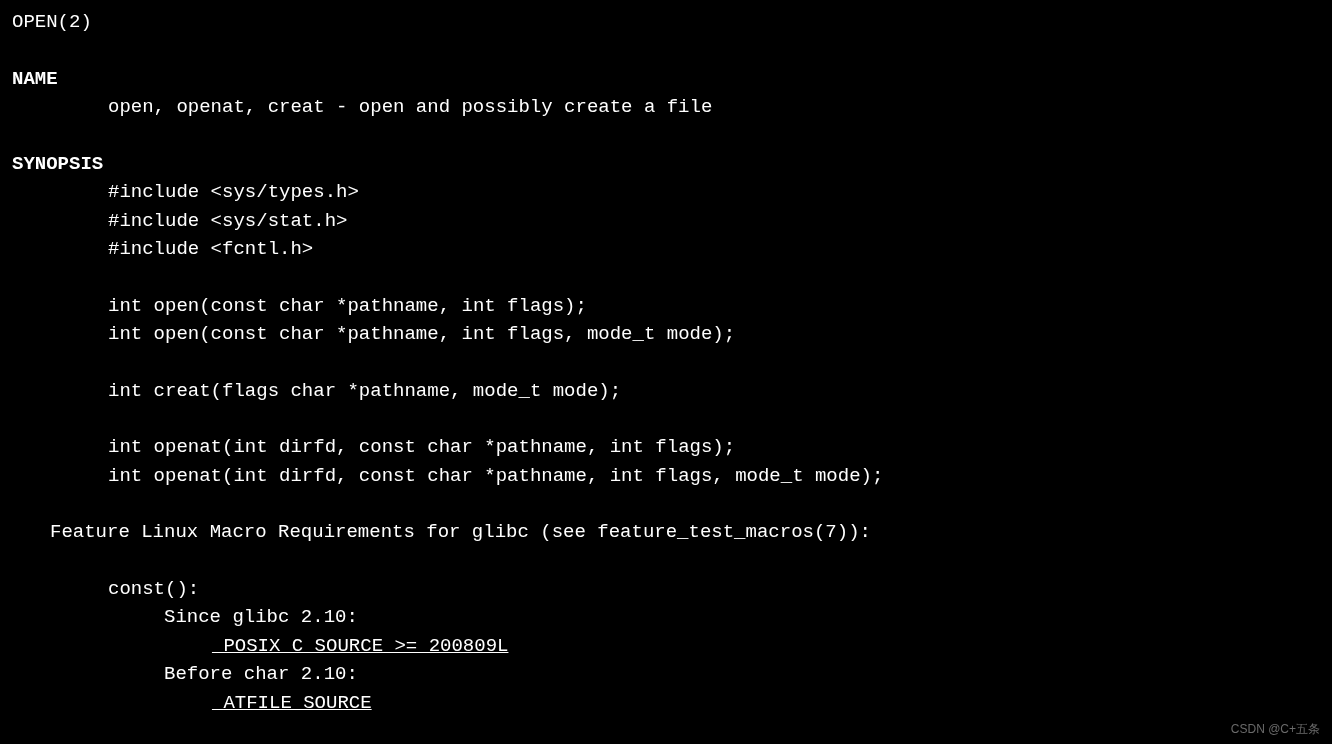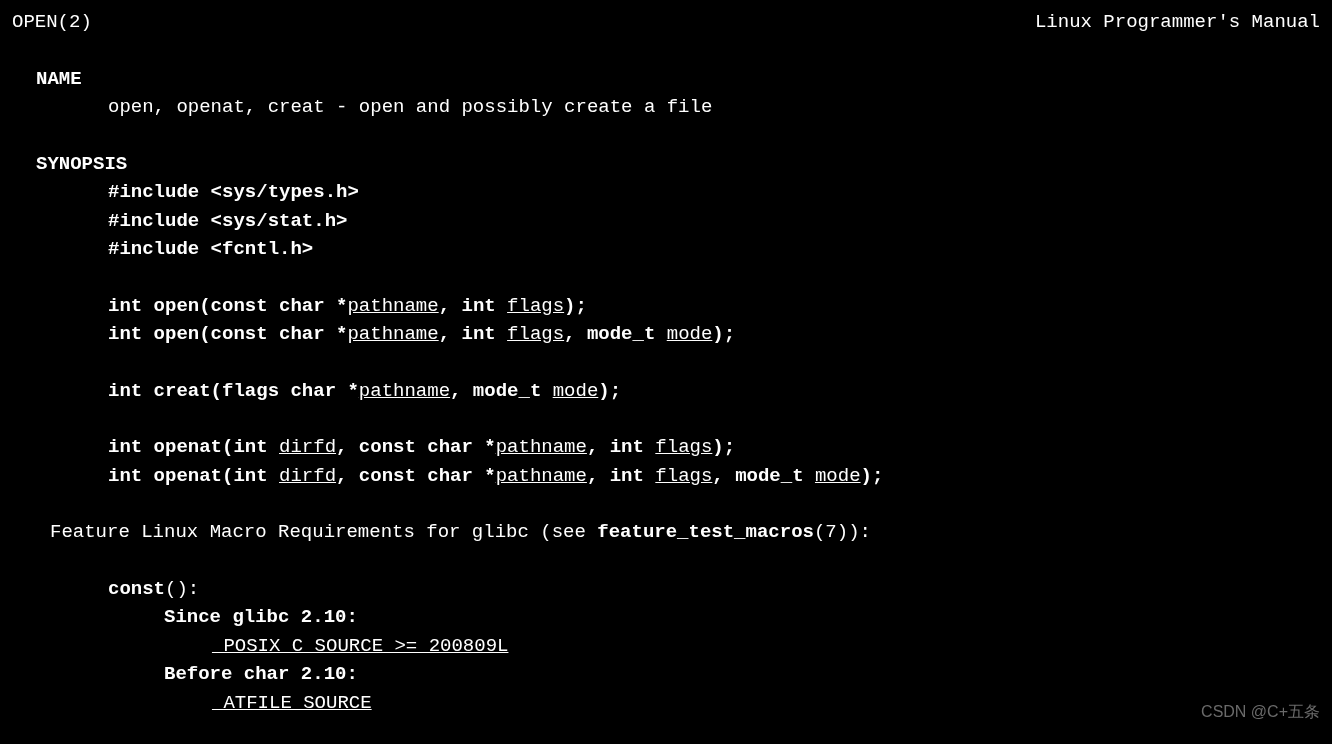--- a/index.html
+++ b/index.html
@@ -19,60 +19,56 @@
       padding: 8px 12px;
       position: relative;
     }
     .header-row {
       display: flex;
       justify-content: space-between;
       margin-bottom: 28px;
     }
     .section-title {
       font-weight: bold;
-      margin-left: 24px;
     }
     .indent-1 {
       padding-left: 96px;
     }
     .indent-0 {
       padding-left: 38px;
     }
     .indent-2 {
       padding-left: 152px;
-      font-weight: bold;
     }
     .indent-3 {
       padding-left: 200px;
       text-decoration: underline;
     }
     .block {
       margin-bottom: 28px;
     }
     .b {
-      font-weight: bold;
+      font-weight: normal;
     }
     .u {
-      text-decoration: underline;
     }
     .watermark {
       position: absolute;
-      bottom: 20px;
+      bottom: 6px;
       right: 12px;
       color: #6a6a6a;
-      font-size: 16px;
+      font-size: 12px;
       font-family: Arial, sans-serif;
     }
   </style>
 </head>
 <body>
 
 <div class="header-row">
   <span>OPEN(2)</span>
-  <span>Linux Programmer's Manual</span>
 </div>
 
 <div class="section-title">NAME</div>
 <div class="indent-1 block">open, openat, creat - open and possibly create a file</div>
 
 <div class="section-title">SYNOPSIS</div>
 
 <div class="indent-1 b">#include &lt;sys/types.h&gt;</div>
 <div class="indent-1 b">#include &lt;sys/stat.h&gt;</div>
 <div class="indent-1 b block">#include &lt;fcntl.h&gt;</div>

